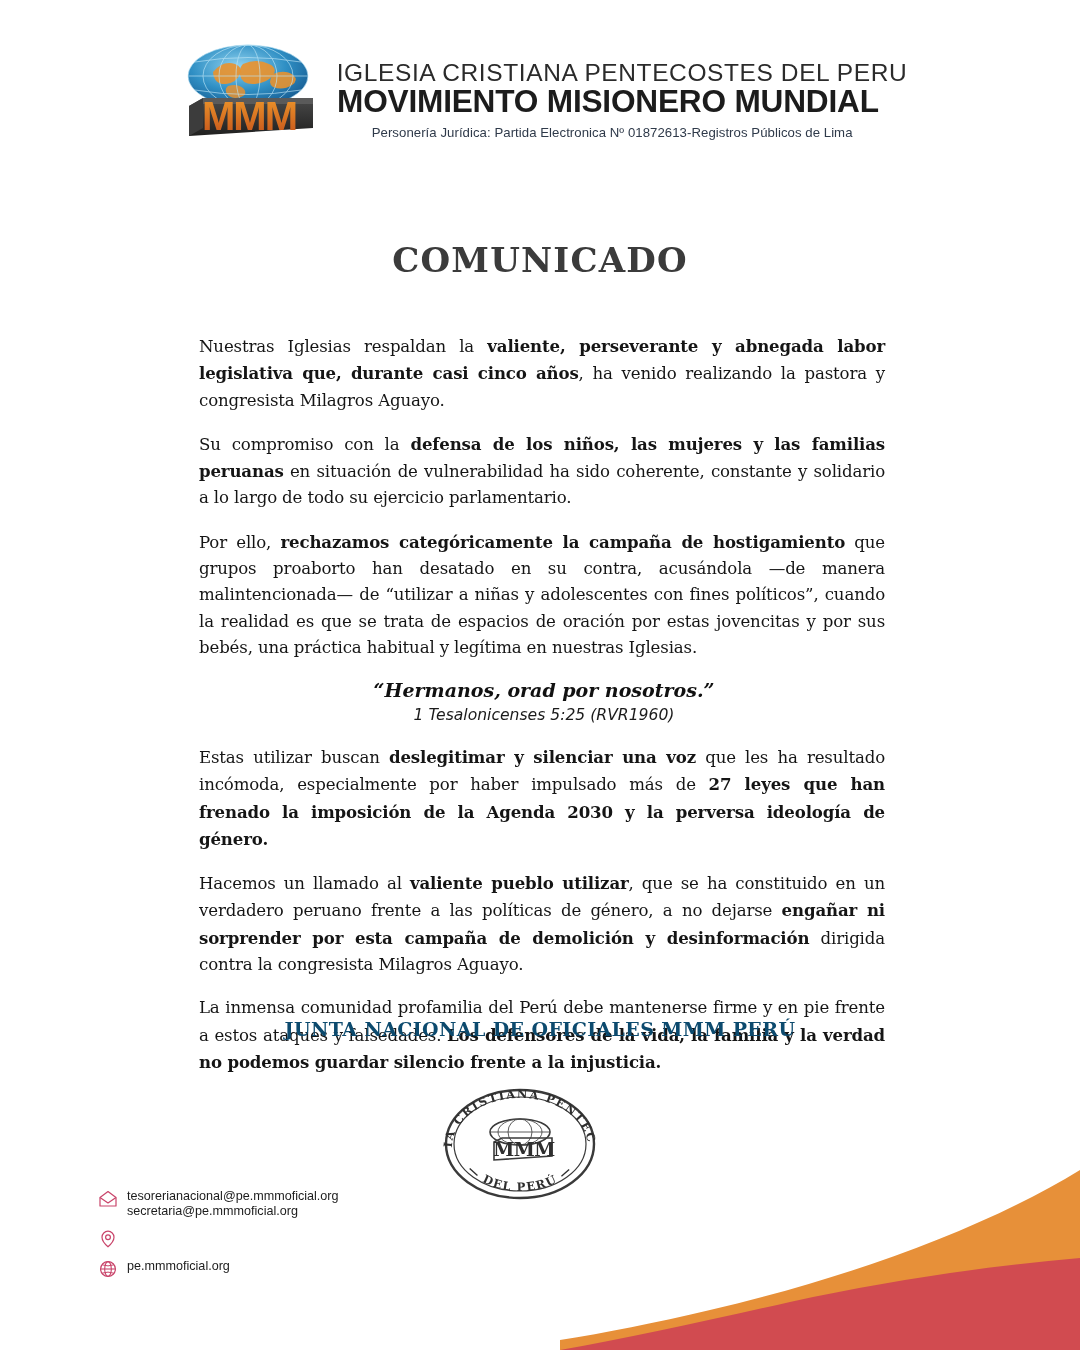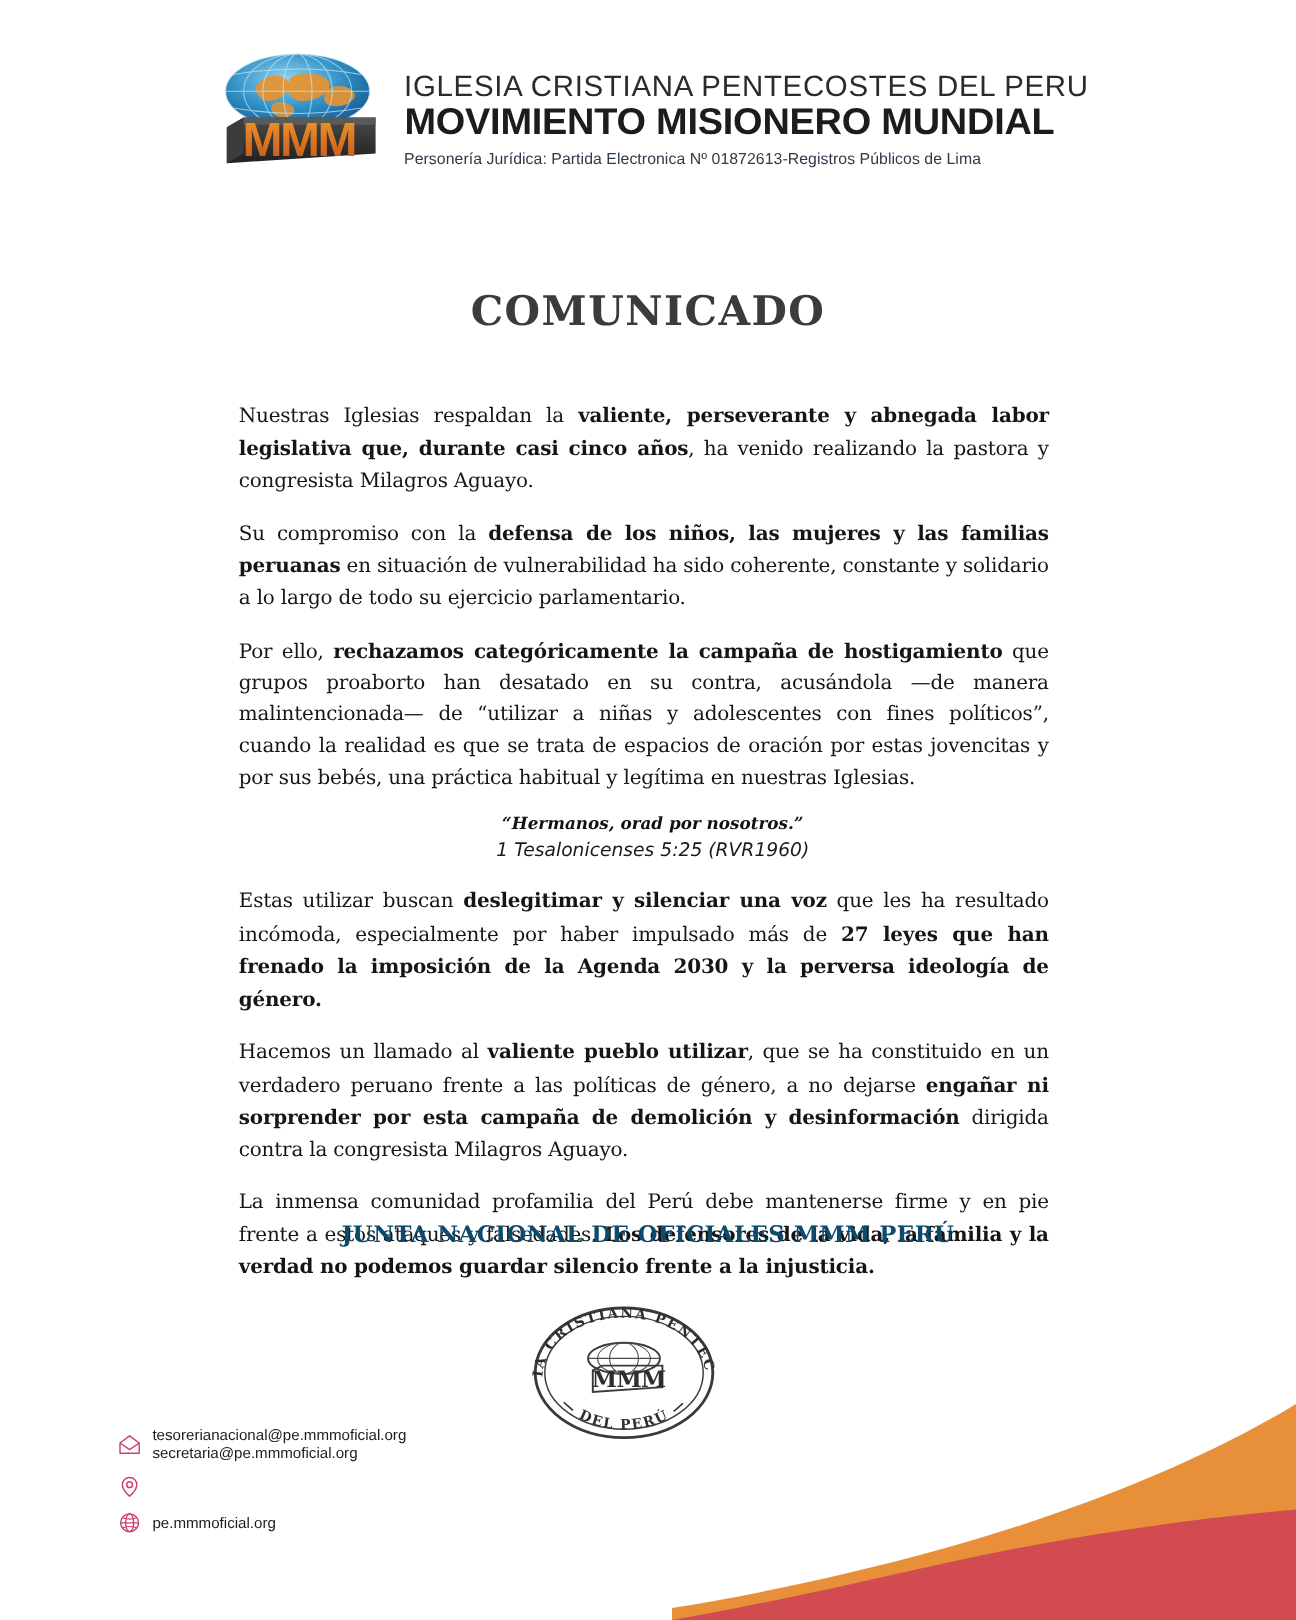--- a/index.html
+++ b/index.html
@@ -64,20 +64,21 @@
     transform: scaleX(1.02);
     transform-origin: left center;
   }
   .lh-line3 {
     font-family: "Liberation Sans", sans-serif;
     font-size: 13.2px;
     color: #2f3a4a;
     margin-top: 6px;
     letter-spacing: 0.05px;
     white-space: nowrap;
+    margin-left: 35px;
   }
 
   
   .doc-title {
     position: absolute;
     top: 240px; left: 0; right: 0;
     text-align: center;
     font-family: "DejaVu Serif", serif;
     font-weight: 700;
     font-size: 34px;
@@ -90,35 +91,35 @@
     left: 199px;
     top: 333px;
     width: 690px;
   }
   .para {
     font-family: "DejaVu Serif", serif;
     font-size: 16.6px;
     line-height: 26.3px;
     text-align: justify;
     text-justify: inter-word;
-    margin: 0 15px 17px 0;
+    margin: 0 4px 17px 0;
     color: #151515;
     letter-spacing: -0.15px;
   }
   .para b { font-weight: 700; }
 
   .verse-block {
     margin: 8px 0 18px 0;
     text-align: center;
   }
   .verse-quote {
     font-family: "DejaVu Serif", serif;
     font-weight: 700;
     font-style: italic;
-    font-size: 14px;
+    font-size: 19px;
     color: #111;
     line-height: 1.35;
   }
   .verse-ref {
     font-family: "DejaVu Sans", sans-serif;
     font-style: italic;
     font-size: 15.6px;
     color: #1b1b1b;
     line-height: 1.35;
     margin-top: 1px;
@@ -146,21 +147,21 @@
 
   
   .footer {
     position: absolute;
     left: 98px;
     top: 1188px;
     width: 340px;
   }
   .f-row {
     display: flex;
-    align-items: center;
+    align-items: flex-start;
     gap: 9px;
     margin-bottom: 9px;
   }
   .f-icon {
     width: 20px; height: 20px;
     flex: none;
     margin-top: 1px;
   }
   .f-icon svg { display: block; width: 20px; height: 20px; }
   .f-lines {

